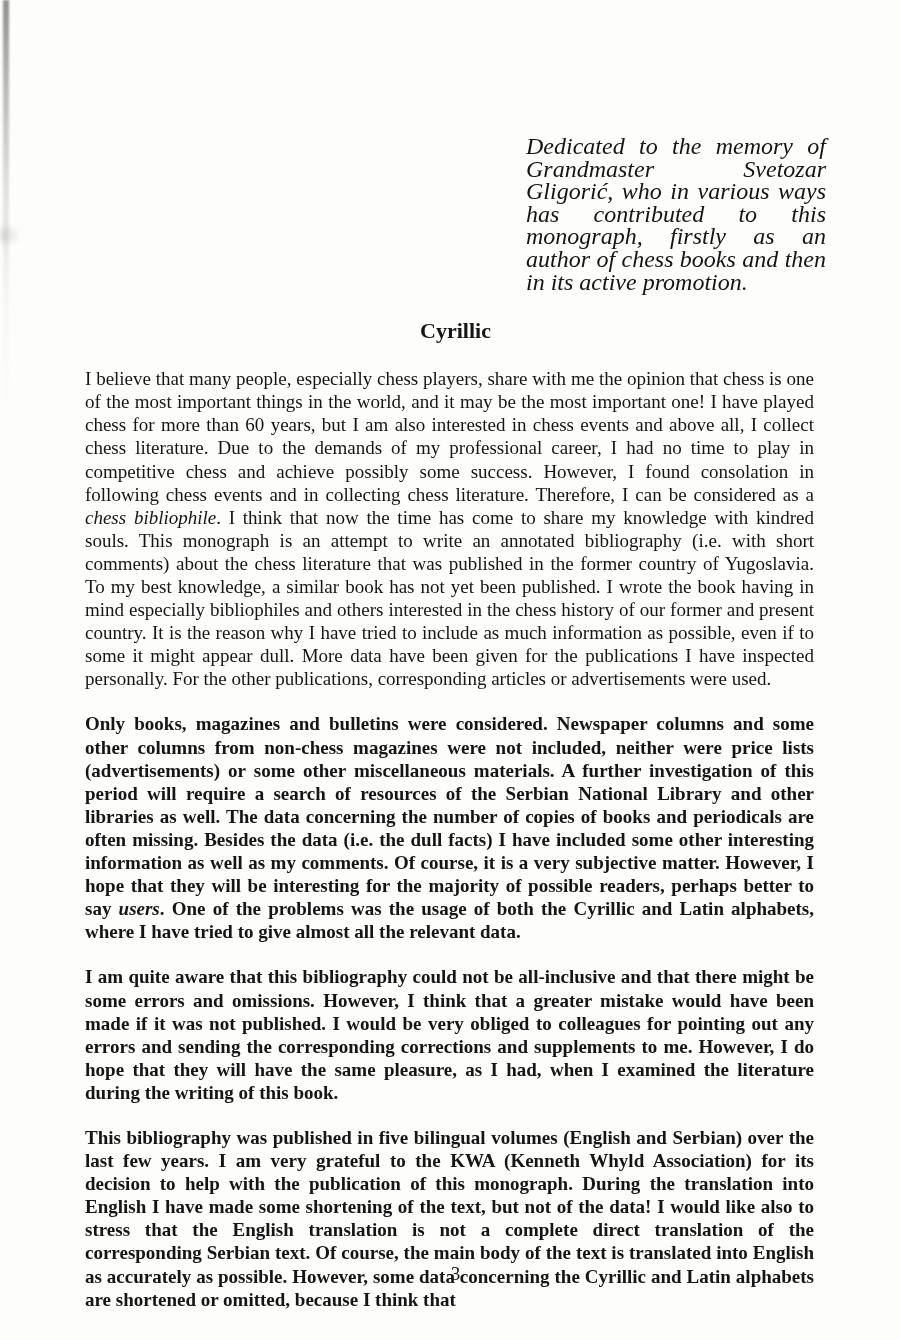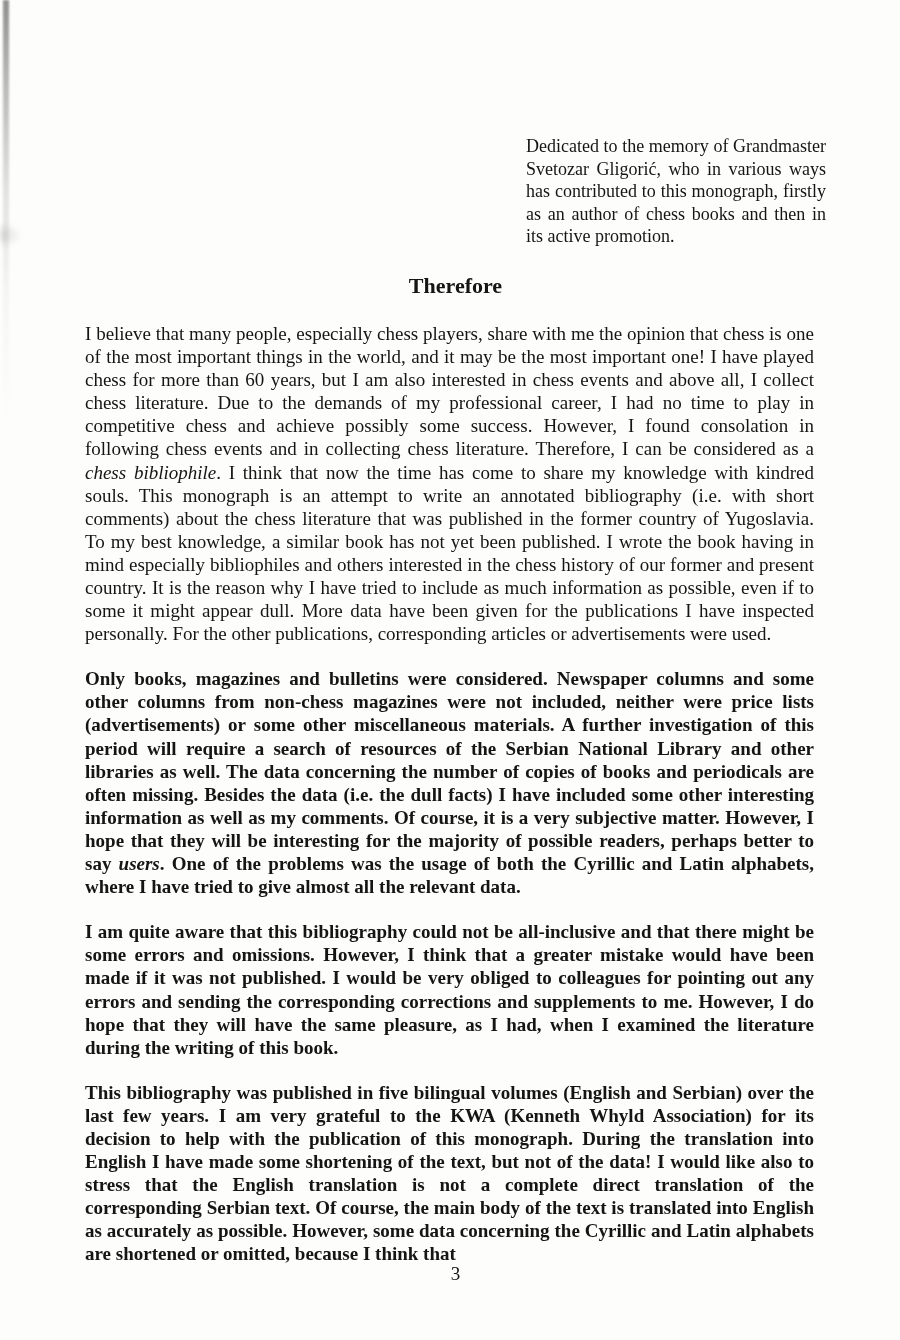--- a/index.html
+++ b/index.html
@@ -48,21 +48,22 @@
   .content {
     position: relative;
     margin-left: 85px;
     width: 741px;
   }
   .dedication {
     margin-left: 441px;
     margin-top: 0;
     padding-top: 135px;
     width: 300px;
-    font-size: 18px;
+    font-style: italic;
+    font-size: 24px;
     line-height: 22.6px;
     text-align: justify;
   }
   .heading {
     margin: 26px 0 0 0;
     text-align: center;
     font-size: 22px;
     font-weight: bold;
     line-height: 24px;
   }
@@ -93,21 +94,21 @@
 <body>
 
 <div class="page">
   <div class="scan-edge"></div>
   <div class="scan-smudge"></div>
 
   <div class="content">
 
     <div class="dedication">Dedicated to the memory of Grandmaster Svetozar Gligorić, who in various ways has contributed to this monograph, firstly as an author of chess books and then in its active promotion.</div>
 
-    <h1 class="heading">Therefore</h1>
+    <h1 class="heading">Cyrillic</h1>
 
     <p class="para"><span>I believe that many people, especially chess players, share with me the opinion that chess is one of the most important things in the world, and it may be the most important one! I have played chess for more than 60 years, but I am also interested in chess events and above all, I collect chess literature. Due to the demands of my professional career, I had no time to play in competitive chess and achieve possibly some success. However, I found consolation in following chess events and in collecting chess literature. Therefore, I can be considered as a </span><span class="it">chess bibliophile</span><span>. I think that now the time has come to share my knowledge with kindred souls. This monograph is an attempt to write an annotated bibliography (i.e. with short comments) about the chess literature that was published in the former country of Yugoslavia. To my best knowledge, a similar book has not yet been published. I wrote the book having in mind especially bibliophiles and others interested in the chess history of our former and present country. It is the reason why I have tried to include as much information as possible, even if to some it might appear dull. More data have been given for the publications I have inspected personally. For the other publications, corresponding articles or advertisements were used.</span></p>
 
     <p class="para"><span>Only books, magazines and bulletins were considered. Newspaper columns and some other columns from non-chess magazines were not included, neither were price lists (advertisements) or some other miscellaneous materials. A further investigation of this period will require a search of resources of the Serbian National Library and other libraries as well. The data concerning the number of copies of books and periodicals are often missing. Besides the data (i.e. the dull facts) I have included some other interesting information as well as my comments. Of course, it is a very subjective matter. However, I hope that they will be interesting for the majority of possible readers, perhaps better to say </span><span class="it">users</span><span>. One of the problems was the usage of both the Cyrillic and Latin alphabets, where I have tried to give almost all the relevant data.</span></p>
 
     <p class="para"><span>I am quite aware that this bibliography could not be all-inclusive and that there might be some errors and omissions. However, I think that a greater mistake would have been made if it was not published. I would be very obliged to colleagues for pointing out any errors and sending the corresponding corrections and supplements to me. However, I do hope that they will have the same pleasure, as I had, when I examined the literature during the writing of this book.</span><span class="it"></span><span></span></p>
 
     <p class="para"><span>This bibliography was published in five bilingual volumes (English and Serbian) over the last few years. I am very grateful to the KWA (Kenneth Whyld Association) for its decision to help with the publication of this monograph. During the translation into English I have made some shortening of the text, but not of the data! I would like also to stress that the English translation is not a complete direct translation of the corresponding Serbian text. Of course, the main body of the text is translated into English as accurately as possible. However, some data concerning the Cyrillic and Latin alphabets are shortened or omitted, because I think that</span><span class="it"></span><span></span></p>
 
   </div>

